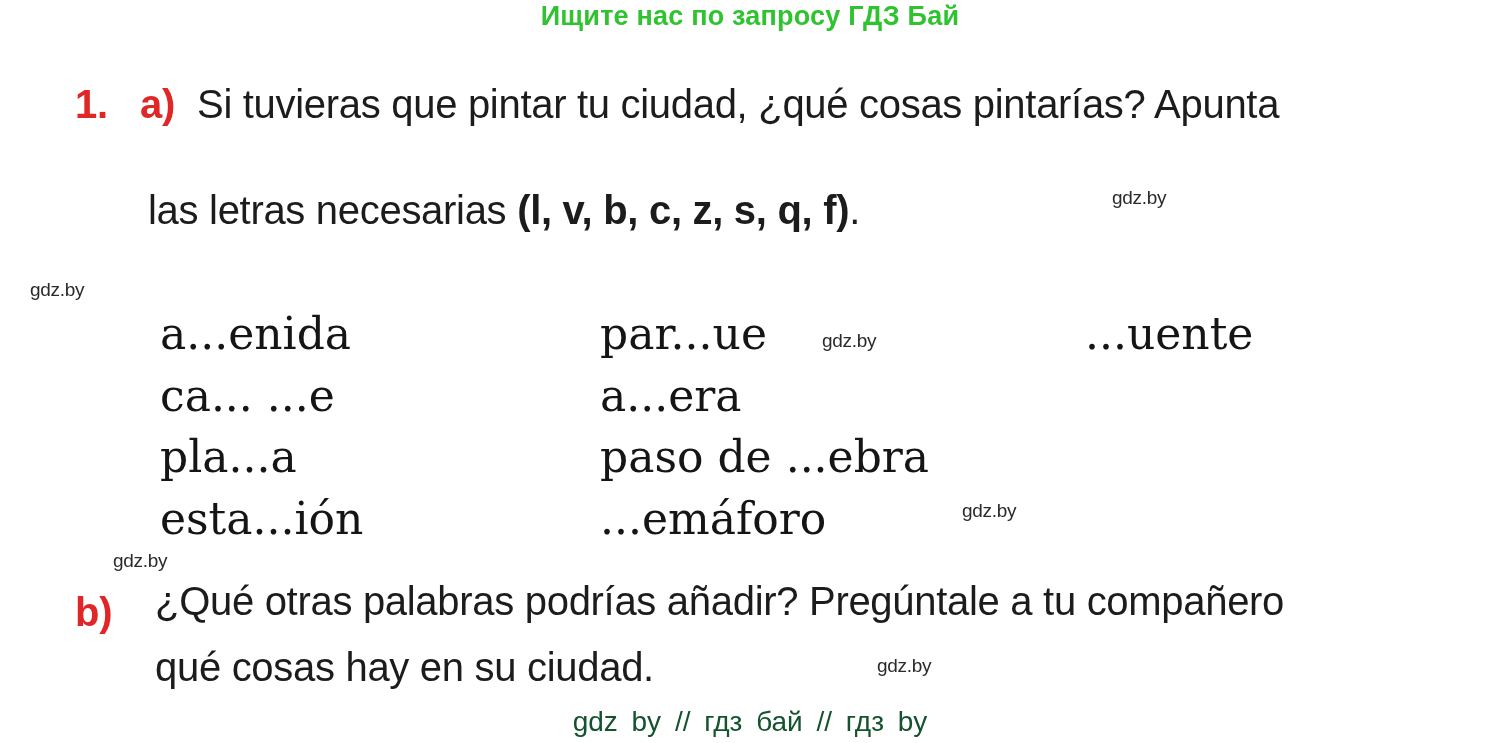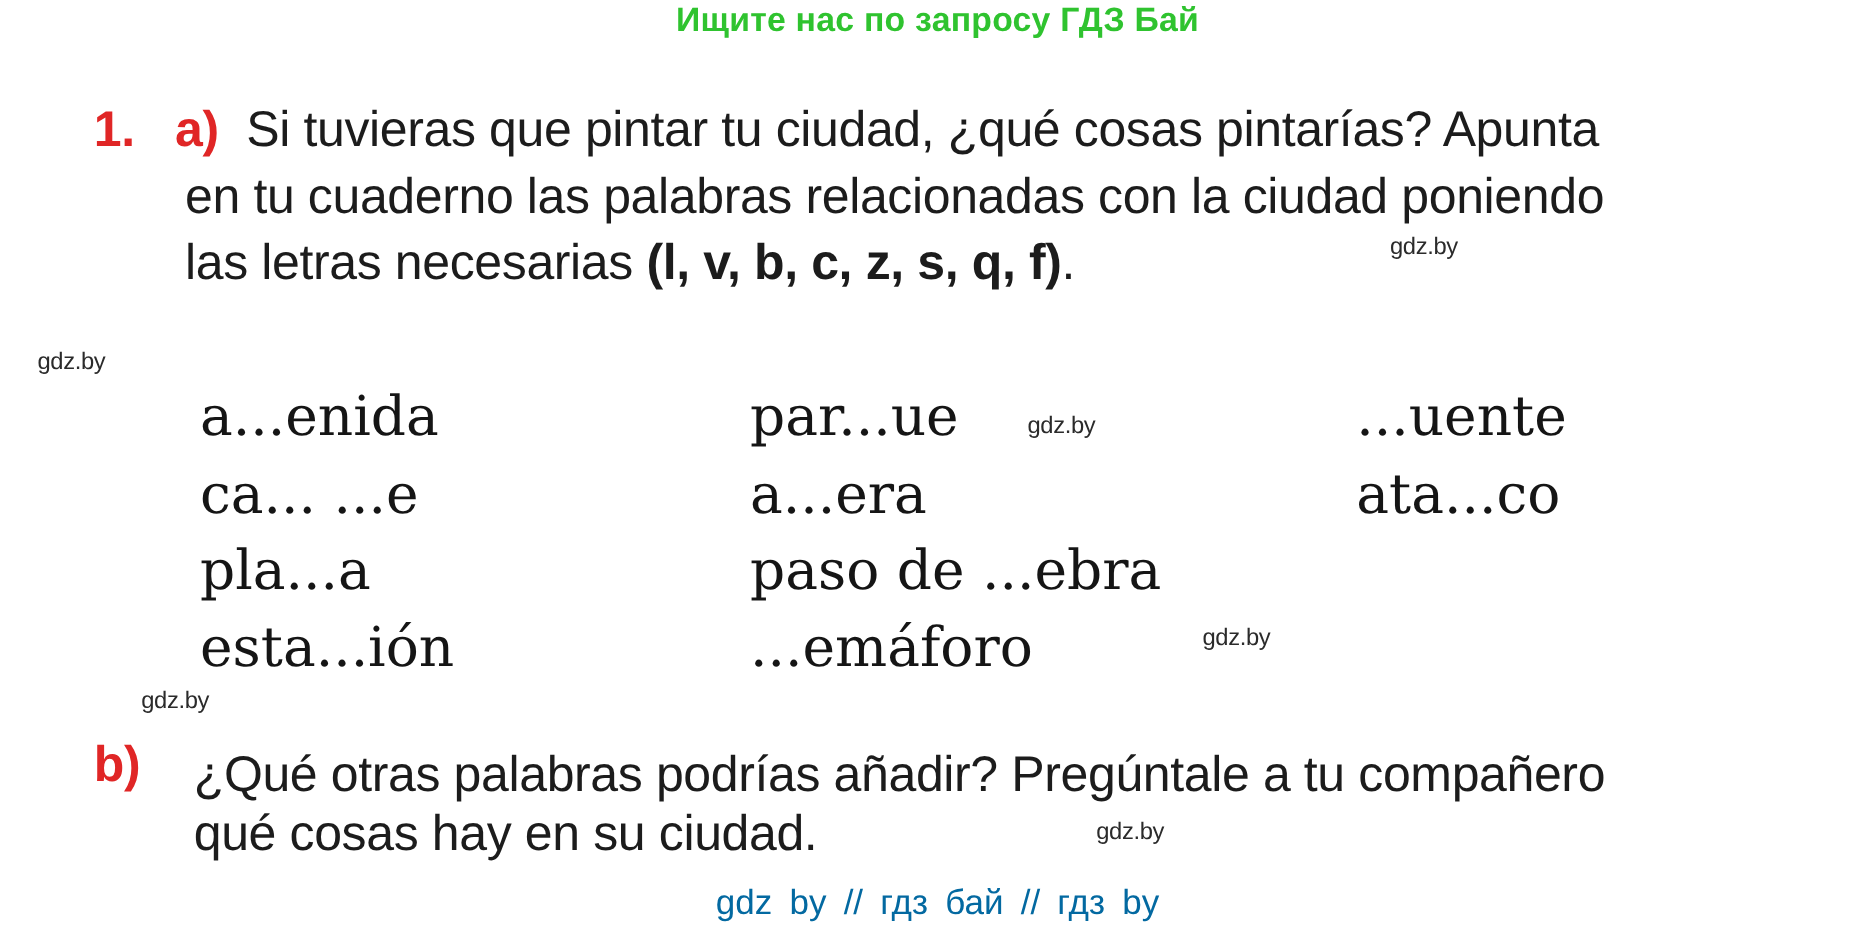--- a/index.html
+++ b/index.html
@@ -38,37 +38,36 @@
   .word-col{
     font-family:"DejaVu Serif", serif;
     font-size:44px;
     line-height:61.5px;
     color:#151515;
   }
   .word-col .word{white-space:nowrap;}
   .footer{
     top:706px;left:0;width:100%;
     text-align:center;
-    color:#0369a1;
+    color:#14532d;
     font-size:28px;
     word-spacing:6px;
   }
 </style>
 </head>
 <body>
 
 <div class="page">
 
   <div class="abs promo">Ищите нас по запросу ГДЗ Бай</div>
 
   <div class="abs sans-line red" style="left:75px;top:84px;">1.</div>
   <div class="abs sans-line red" style="left:140px;top:84px;">a)</div>
 
   <div class="abs sans-line" style="left:197px;top:84px;">Si tuvieras que pintar tu ciudad, ¿qué cosas pintarías? Apunta</div>
-  <div class="abs sans-line" style="left:148px;top:137px;">en tu cuaderno las palabras relacionadas con la ciudad poniendo</div>
   <div class="abs sans-line" style="left:148px;top:190px;">
     <span>las letras necesarias </span><span class="bold">(l, v, b, c, z, s, q, f)</span><span>.</span>
   </div>
 
   <div class="abs wm" style="left:1112px;top:187px;">gdz.by</div>
   <div class="abs wm" style="left:30px;top:279px;">gdz.by</div>
   <div class="abs wm" style="left:822px;top:330px;">gdz.by</div>
   <div class="abs wm" style="left:962px;top:500px;">gdz.by</div>
   <div class="abs wm" style="left:113px;top:550px;">gdz.by</div>
   <div class="abs wm" style="left:877px;top:655px;">gdz.by</div>
@@ -82,22 +81,21 @@
 
   <div class="abs word-col" style="left:600px;top:303px;">
     <div class="word">par...ue</div>
     <div class="word">a...era</div>
     <div class="word">paso de ...ebra</div>
     <div class="word">...emáforo</div>
   </div>
 
   <div class="abs word-col" style="left:1085px;top:303px;">
     <div class="word">...uente</div>
-    <div class="word">ata...co</div>
   </div>
 
   <div class="abs sans-line red" style="left:75px;top:592px;">b)</div>
-  <div class="abs sans-line" style="left:155px;top:600px;text-align:right;">¿Qué otras palabras podrías añadir? Pregúntale a tu compañero</div>
+  <div class="abs sans-line" style="left:155px;top:581px;text-align:right;">¿Qué otras palabras podrías añadir? Pregúntale a tu compañero</div>
   <div class="abs sans-line" style="left:155px;top:647px;">qué cosas hay en su ciudad.</div>
 
   <div class="abs footer">gdz by // гдз бай // гдз by</div>
 
 </div>
 
 </body></html>

